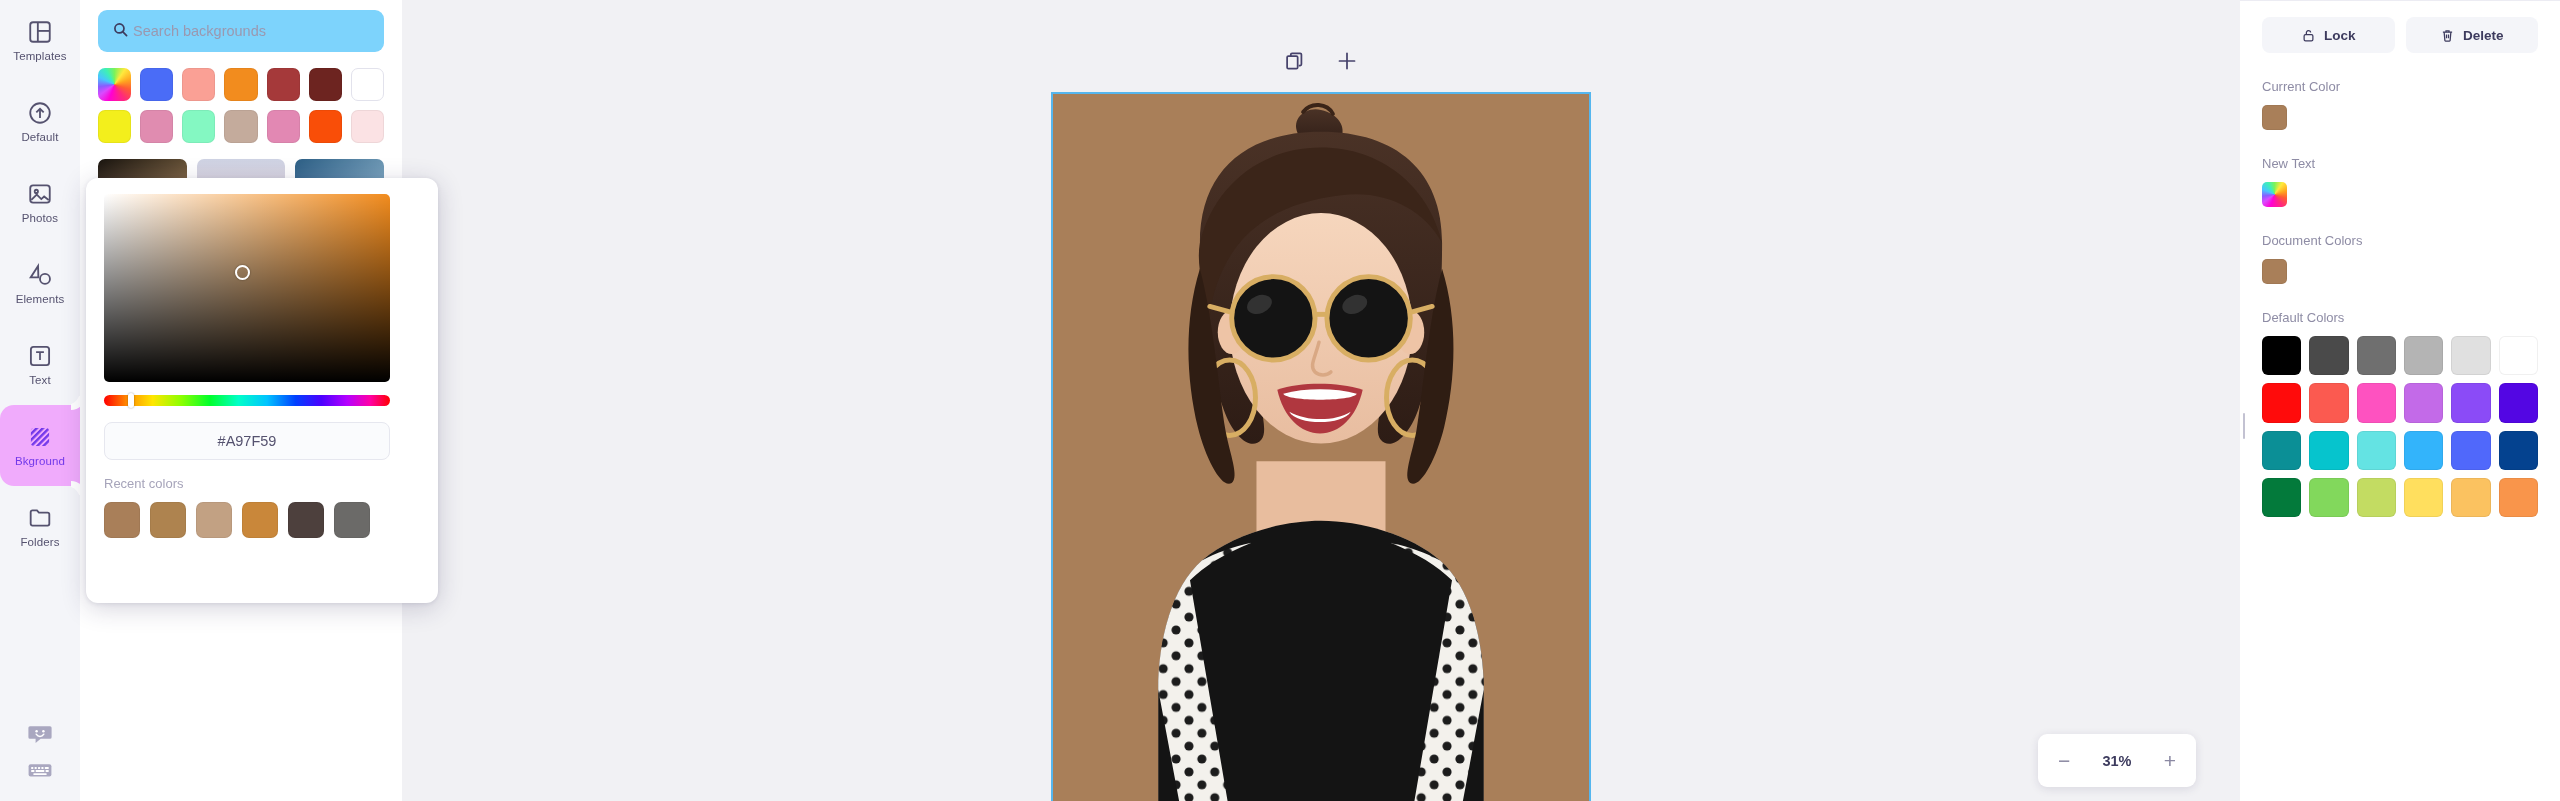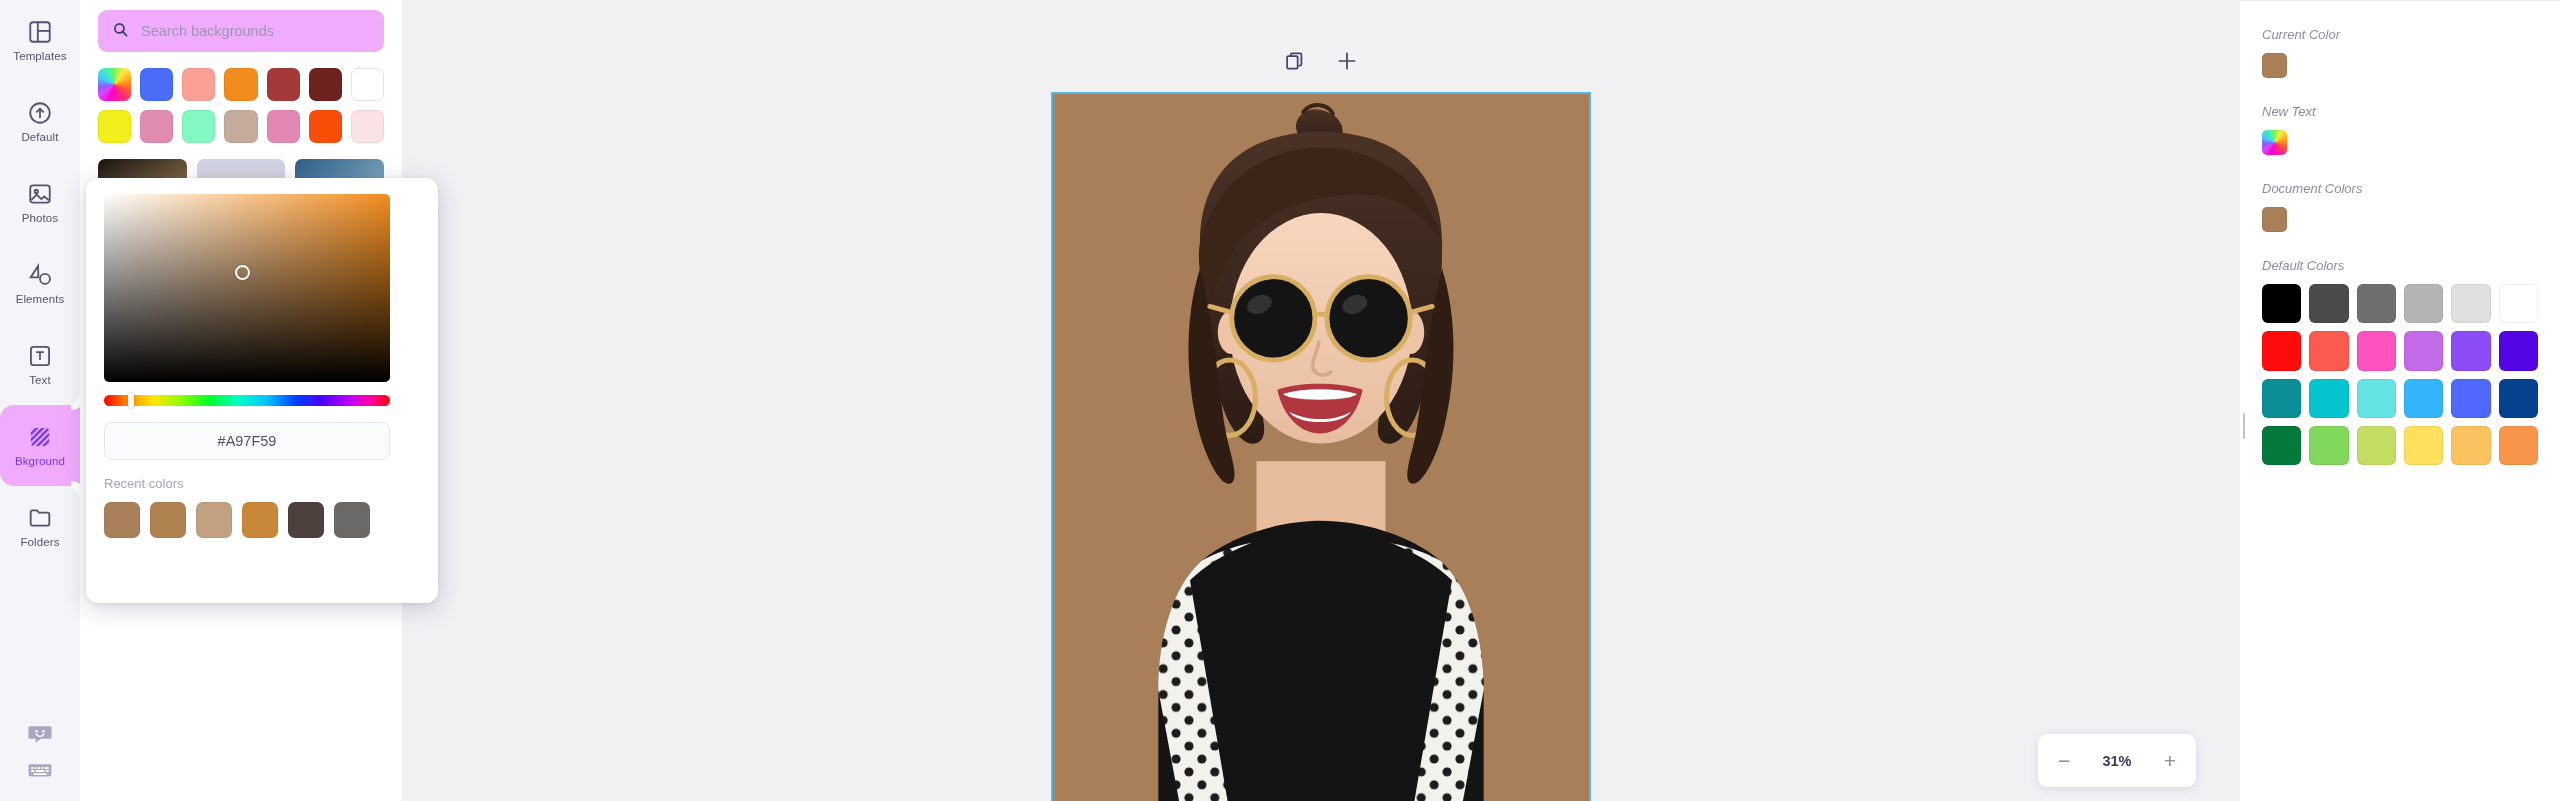--- a/index.html
+++ b/index.html
@@ -58,22 +58,22 @@
     width: 322px; height: 801px;
     background: #ffffff;
     flex: none;
     position: relative;
     z-index: 30;
     padding: 0 18px;
     overflow: hidden;
   }
   .search-wrap { padding: 10px 0 0 0; }
   .search-box {
-    height: 42px; background: #f0abfc; border-radius: 9px;
-    display: flex; align-items: center; gap: 12px; padding: 0 14px;
+    height: 42px; background: #7dd3fc; border-radius: 9px;
+    display: flex; align-items: center; gap: 4px; padding: 0 14px;
     cursor: text;
   }
   .search-box svg { width: 17px; height: 17px; flex: none; }
   .search-box input {
     border: 0; outline: 0; background: transparent;
     font-family: "Liberation Sans", sans-serif;
     font-size: 14.5px; color: #55526f; width: 100%;
   }
   .search-box input::placeholder { color: #9a98b0; }
 
@@ -205,21 +205,21 @@
   .right-head { height: 51px; display: flex; align-items: center; padding: 0 22px; }
   .right-title { font-size: 15px; font-weight: bold; color: #3d3b5e; }
   .right-sep { height: 1px; background: #ececf3; margin: 0 0px; }
   .right-actions { display: flex; gap: 11px; padding: 16px 22px 0 22px; }
   .act-btn {
     flex: 1 1 0; height: 36px; background: #f4f5f9; border-radius: 8px;
     display: flex; align-items: center; justify-content: center; gap: 8px;
     font-size: 13.5px; font-weight: bold; color: #3d3b5e; cursor: pointer;
   }
   .act-btn svg { width: 15px; height: 15px; display: block; }
-  .sec-label { font-size: 13px; color: #8e8ca5; padding: 0 22px; margin-top: 26px; font-style: italic; }
+  .sec-label { font-size: 13px; color: #8e8ca5; padding: 0 22px; margin-top: 26px; }
   .sec-sw {
     margin: 11px 0 0 22px; width: 25px; height: 25px; border-radius: 5px; cursor: pointer;
     border: 1px solid rgba(0,0,0,.05);
   }
   .def-grid {
     display: grid; grid-template-columns: repeat(6, 1fr);
     gap: 8px; padding: 11px 22px 0 22px;
   }
   .def-sw { width: 100%; aspect-ratio: 1/1; border-radius: 6px; cursor: pointer; border: 1px solid rgba(0,0,0,.06); }
   .right-collapse {
@@ -506,20 +506,42 @@
     </div>
   </div>
 
   <div class="right">
     <div class="right-collapse">
         <i></i>
       </div>
 
     <div class="right-sep"></div>
 
+    <div class="right-actions">
+      <div class="act-btn">
+        <span>
+          <svg viewBox="0 0 24 24" fill="none" stroke="#3d3b5e" stroke-width="2">
+            <rect x="5" y="10.6" width="14" height="10" rx="2.2"></rect>
+            <path d="M8.6 10.6V7.8a3.4 3.4 0 0 1 6.8-.6"></path>
+          </svg>
+        </span>
+        <span>Lock</span>
+      </div>
+      <div class="act-btn">
+        <span>
+          <svg viewBox="0 0 24 24" fill="none" stroke="#3d3b5e" stroke-width="2">
+            <path d="M4.6 6.6h14.8"></path>
+              <path d="M9.6 6.6V4.4h4.8v2.2"></path>
+            <path d="M6.6 6.6 7.8 20a1 1 0 0 0 1 .9h6.4a1 1 0 0 0 1-.9l1.2-13.4"></path>
+            <path d="M10.4 10.4v6M13.6 10.4v6"></path>
+          </svg>
+        </span>
+        <span>Delete</span>
+      </div>
+    </div>
 
     <div class="sec-label">Current Color</div>
     <div class="sec-sw" id="curSw" style="background: rgb(169, 127, 89);"></div>
 
     <div class="sec-label">New Text</div>
     <div class="sec-sw sw rainbow"></div>
 
     <div class="sec-label">Document Colors</div>
     <div class="sec-sw" id="docSw" style="background: rgb(169, 127, 89);"></div>
 

